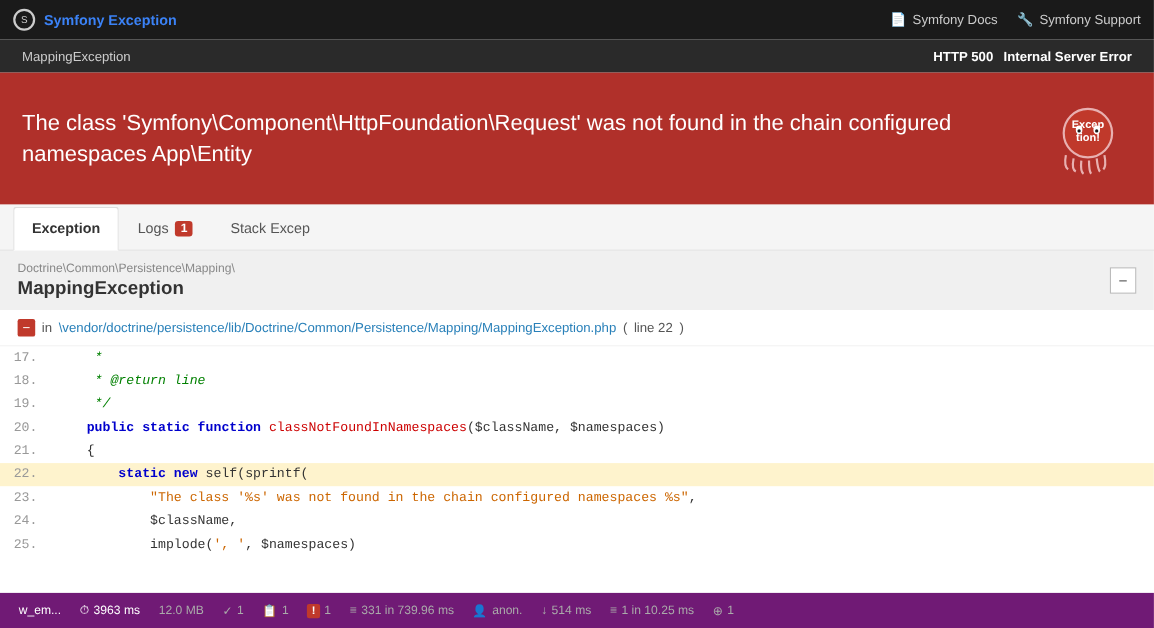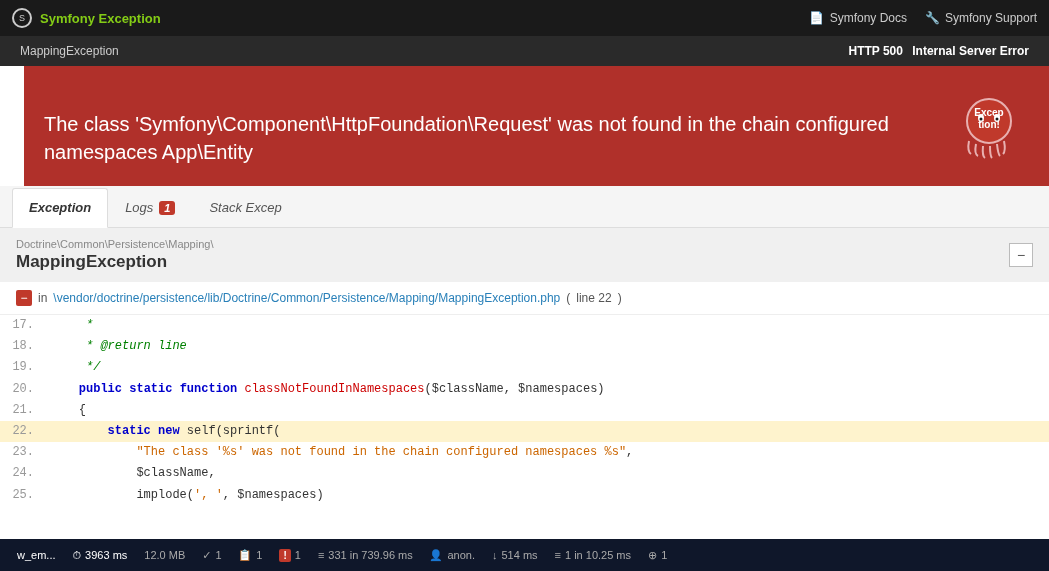--- a/index.html
+++ b/index.html
@@ -10,36 +10,35 @@
       background: #1a1a1a;
       color: #ccc;
       display: flex;
       align-items: center;
       justify-content: space-between;
       padding: 0 12px;
       height: 36px;
       flex-shrink: 0;
     }
     .top-nav-left { display: flex; align-items: center; gap: 8px; }
-    .top-nav-brand { color: #84cc16; font-weight: bold; font-size: 13px; display: flex; align-items: center; gap: 6px; }
+    .top-nav-brand { color: #3b82f6; font-weight: bold; font-size: 13px; display: flex; align-items: center; gap: 6px; }
     .symfony-logo { width: 20px; height: 20px; background: #1a1a1a; border-radius: 50%; border: 2px solid #ccc; display: flex; align-items: center; justify-content: center; font-size: 9px; color: #ccc; }
     .top-nav-right { display: flex; align-items: center; gap: 18px; }
     .top-nav-link { color: #ccc; text-decoration: none; font-size: 12px; display: flex; align-items: center; gap: 5px; }
 
     
     .error-header {
       background: #b0302a;
       color: #fff;
       padding: 20px 20px;
       display: flex;
-      align-items: flex-end;
+      align-items: center;
       justify-content: space-between;
       flex-shrink: 0;
       min-height: 100px;
-      margin-left: 24px;
     }
     .error-title-area { flex: 1; }
     .error-title { font-size: 20px; font-weight: normal; line-height: 1.4; max-width: 850px; }
     .error-mascot {
       width: 80px;
       height: 80px;
       flex-shrink: 0;
     }
 
     
@@ -73,21 +72,20 @@
       font-size: 13px;
       color: #555;
       border: 1px solid transparent;
       border-radius: 3px 3px 0 0;
       display: flex;
       align-items: center;
       gap: 6px;
       height: 40px;
       position: relative;
       top: 1px;
-      font-style: italic;
     }
     .tab.active {
       background: #fff;
       border: 1px solid #ddd;
       border-bottom: 1px solid #fff;
       color: #333;
       font-weight: bold;
     }
     .tab-badge {
       background: #c0392b;
@@ -173,21 +171,21 @@
       user-select: none;
     }
     .line-content { color: #333; white-space: pre; }
     .kw { color: #0000cc; font-weight: bold; }
     .fn-name { color: #cc0000; }
     .comment { color: #008000; font-style: italic; }
     .str { color: #cc6600; }
 
     
     .status-bar {
-      background: #0f172a;
+      background: #701a75;
       color: #aaa;
       display: flex;
       align-items: center;
       height: 30px;
       padding: 16px 8px;
       gap: 0;
       flex-shrink: 0;
       font-size: 11px;
     }
     .status-item {

